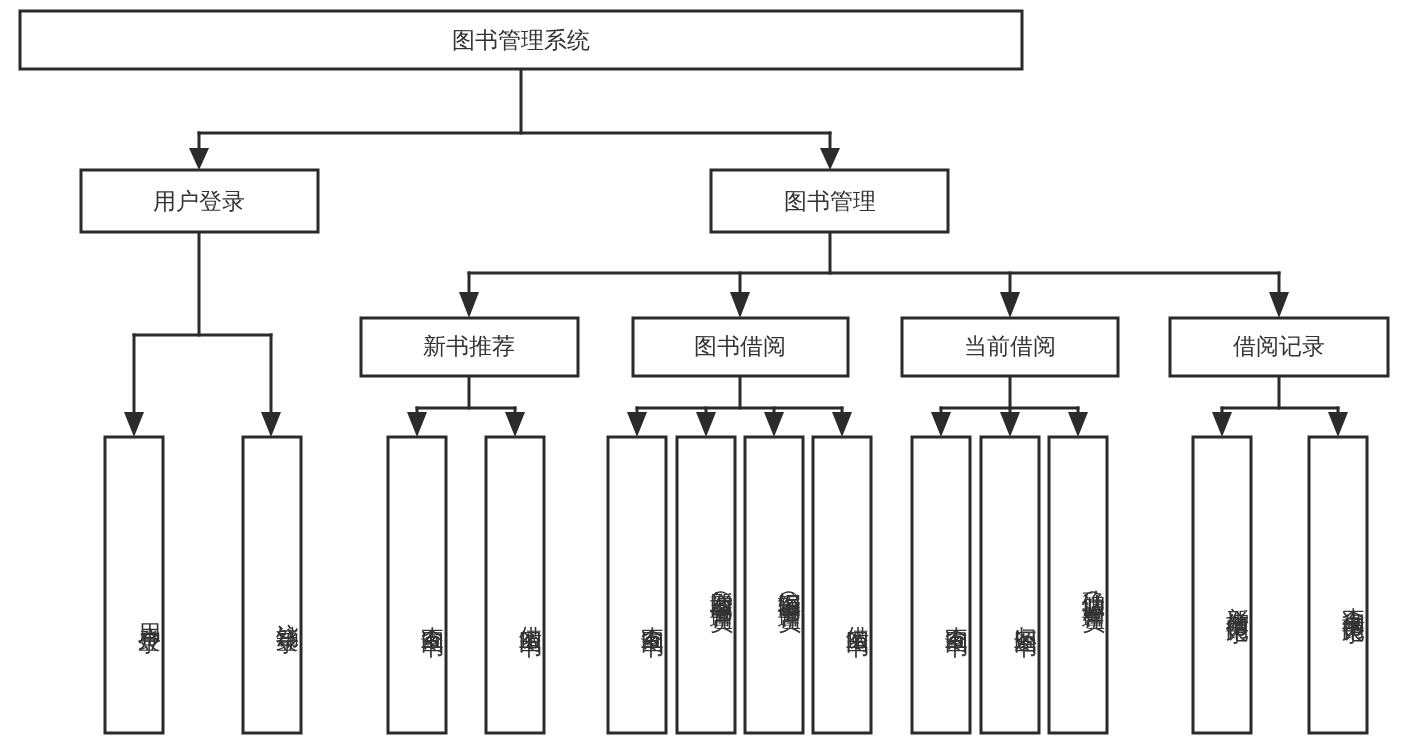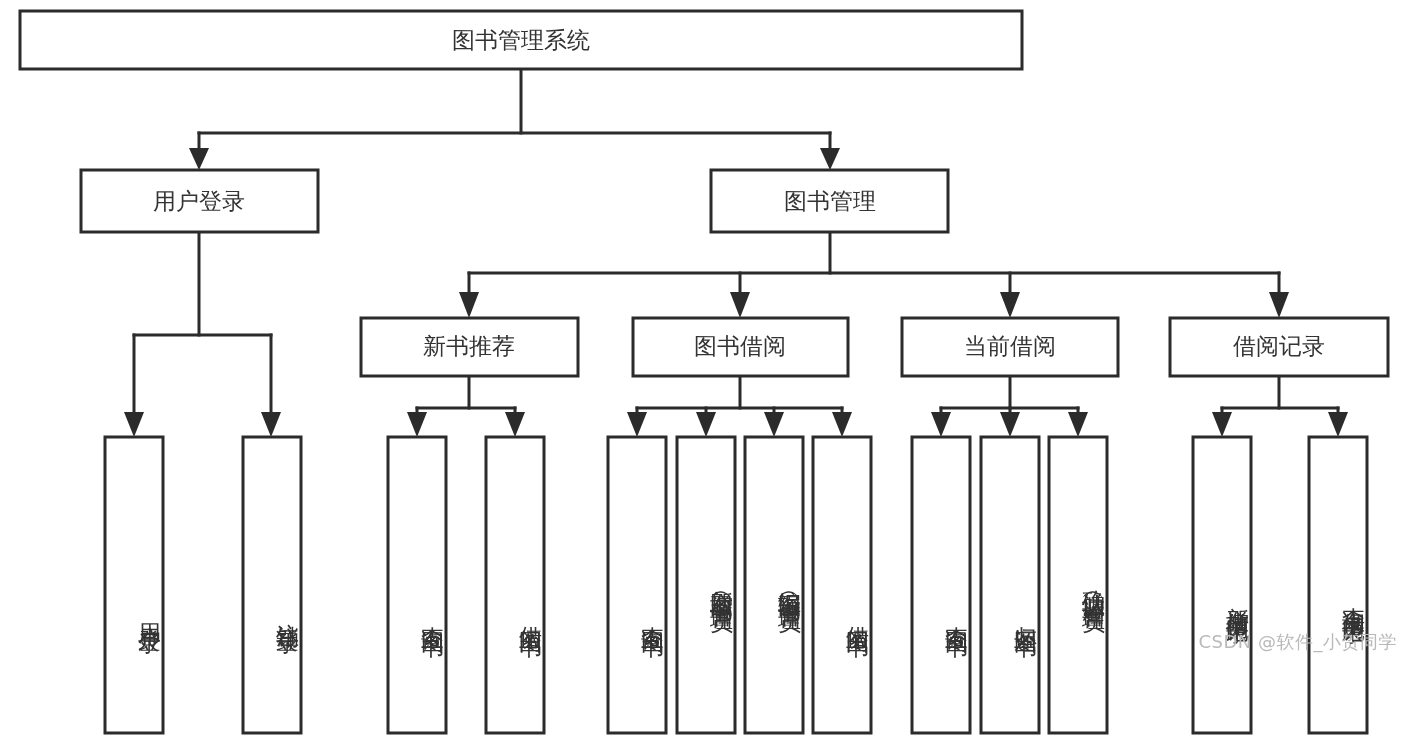--- a/index.html
+++ b/index.html
@@ -208,14 +208,13 @@
   <div class="leaf-label" style="left:745px; top:443px; width:58px; height:285px;">编辑图书（管理员）</div>
   <div class="leaf-label" style="left:813px; top:500px; width:58px; height:227px;">借阅图书</div>
 
   <div class="leaf-label" style="left:912px; top:500px; width:58px; height:227px;">查询图书</div>
   <div class="leaf-label" style="left:981px; top:500px; width:58px; height:227px;">归还图书</div>
   <div class="leaf-label" style="left:1049px; top:443px; width:58px; height:285px;">确认归还（管理员）</div>
 
   <div class="leaf-label" style="left:1193px; top:470px; width:58px; height:255px;">新增借阅记录</div>
   <div class="leaf-label" style="left:1309px; top:470px; width:58px; height:255px;">查询借阅记录</div>
 
-  <div class="watermark">CSDN @软件_小贺同学</div>
 </div>
 
 </body></html>

